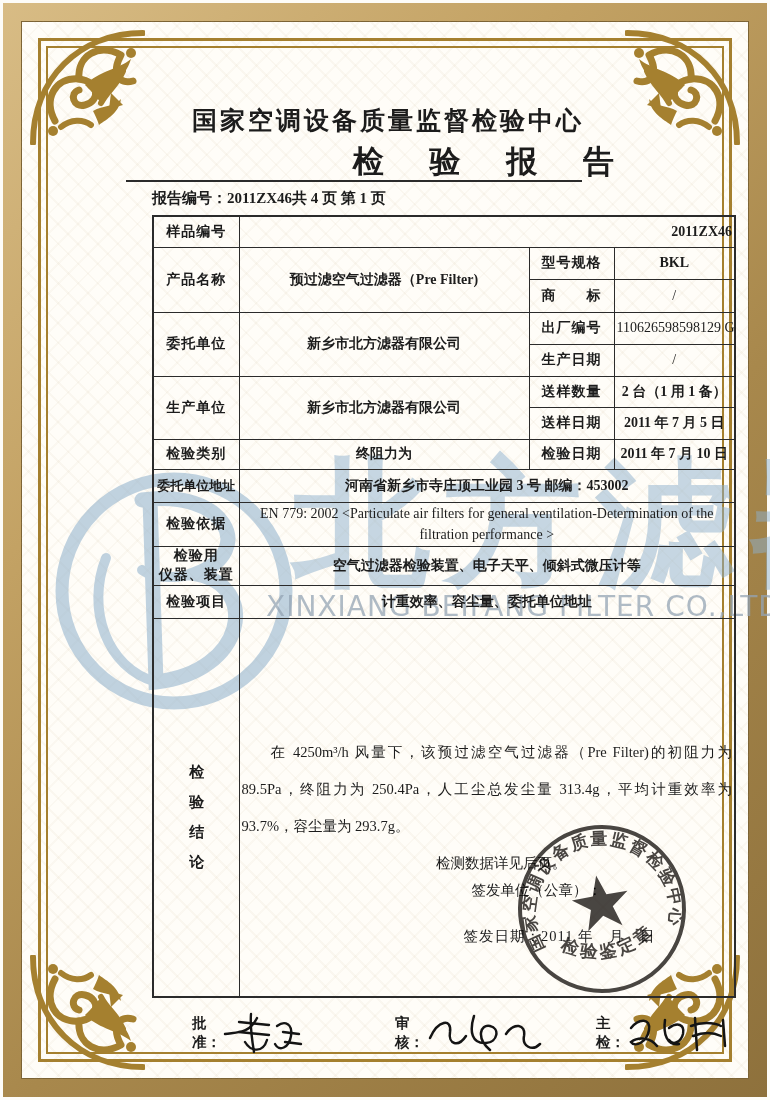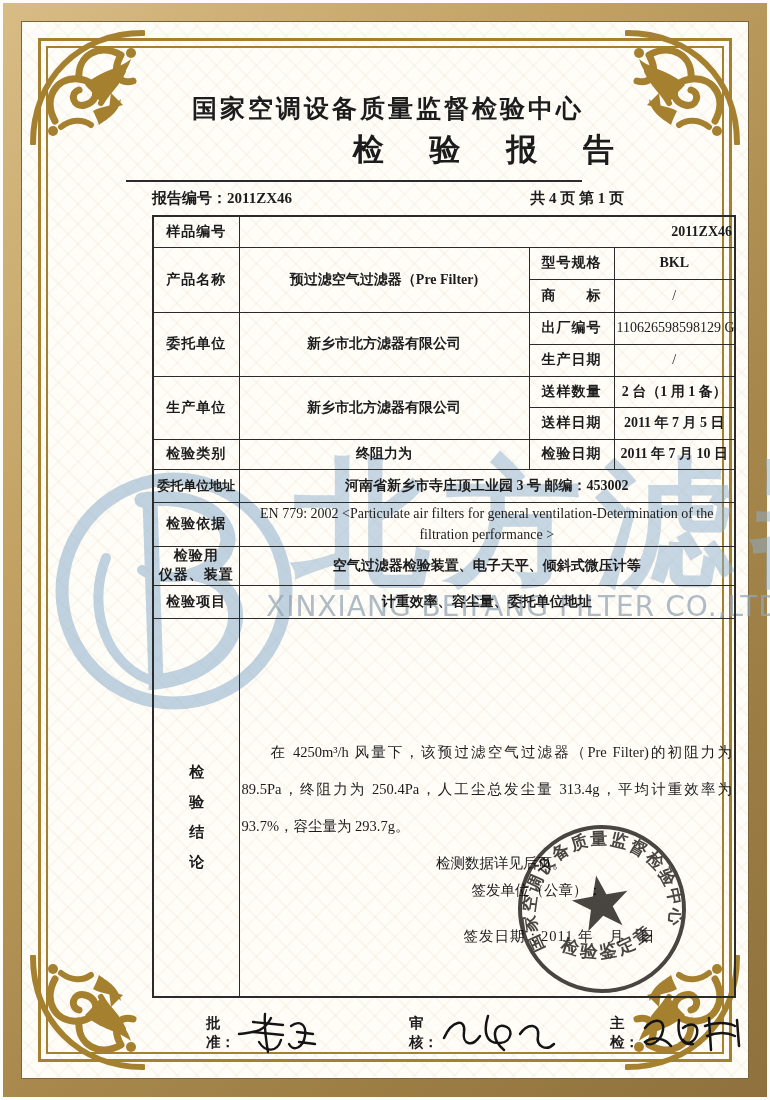--- a/index.html
+++ b/index.html
@@ -21,24 +21,24 @@
   .corner.br{bottom:27px;right:27px;transform:scale(-1,-1);}
   
   .watermark{position:absolute;inset:0;pointer-events:none;}
   .wm-logo{position:absolute;left:46px;top:458px;width:255px;height:265px;opacity:0.55;}
   .wm-cn{position:absolute;left:292px;top:448px;font-family:"DejaVu Sans","Liberation Sans",sans-serif;
          font-weight:bold;font-size:138px;line-height:1.1;letter-spacing:14px;white-space:nowrap;
          color:rgba(142,176,204,0.50);}
   .wm-en{position:absolute;left:266px;top:590px;font-family:"DejaVu Sans","Liberation Sans",sans-serif;
          font-size:28px;letter-spacing:1px;white-space:nowrap;color:rgba(148,164,180,0.75);}
   
-  .content{position:absolute;left:104px;top:0;width:472px;padding-left:48px;}
+  .content{position:absolute;left:104px;top:12px;width:472px;padding-left:48px;}
   .org-name{margin-top:92px;text-align:center;font-size:25px;font-weight:bold;letter-spacing:3px;white-space:nowrap;}
   .report-title{margin-top:4px;text-align:right;font-size:31px;font-weight:bold;letter-spacing:10px;word-spacing:18px;white-space:nowrap;}
-  .meta-row{margin-top:18px;display:flex;justify-content:space-between;align-items:flex-end;font-size:15px;font-weight:bold;}
+  .meta-row{margin-top:6px;display:flex;align-items:flex-end;font-size:15px;font-weight:bold;}
   .meta-sep{position:absolute;left:126px;top:180px;width:456px;border-top:2px solid #2b2b2b;}
   
   table.report{margin-top:7px;width:582px;border-collapse:collapse;table-layout:fixed;}
   table.report td{border:1px solid #2b2b2b;text-align:center;vertical-align:middle;
                   font-size:14px;padding:0 2px;overflow:hidden;}
   table.report{border:2px solid #2b2b2b;}
   td.lbl{font-weight:600;letter-spacing:1px;}
   td.val-b{font-weight:600;}
   td.small{font-size:12.5px;white-space:nowrap;}
   td.date{font-size:13px;white-space:nowrap;}
@@ -52,21 +52,21 @@
   .concl-p2{margin:0;text-indent:2em;font-size:14.5px;line-height:2.55;}
   .issue-unit{position:absolute;left:232px;top:262px;font-size:14.5px;white-space:nowrap;}
   .issue-date{position:absolute;left:224px;top:308px;font-size:14.5px;white-space:nowrap;letter-spacing:1px;}
   
   .stamp{position:absolute;left:272px;top:200px;width:180px;height:180px;transform:rotate(-10deg);
          opacity:0.84;mix-blend-mode:multiply;}
   
   .footer-row{margin-top:16px;display:flex;align-items:flex-start;font-size:14.5px;font-weight:bold;}
   .sig-group{display:flex;align-items:flex-start;}
   .sig-group .sig{margin-top:-4px;}
-  .fg1{margin-left:54px;} .fg2{margin-left:74px;} .fg3{margin-left:52px;}
+  .fg1{margin-left:40px;} .fg2{margin-left:74px;} .fg3{margin-left:52px;}
   .sig svg{overflow:visible;}
 </style>
 </head>
 <body>
 
 <div class="page">
 
   <div class="frame-band"></div>
   <div class="paper-texture"></div>
   <div class="gold-line-outer"></div>

